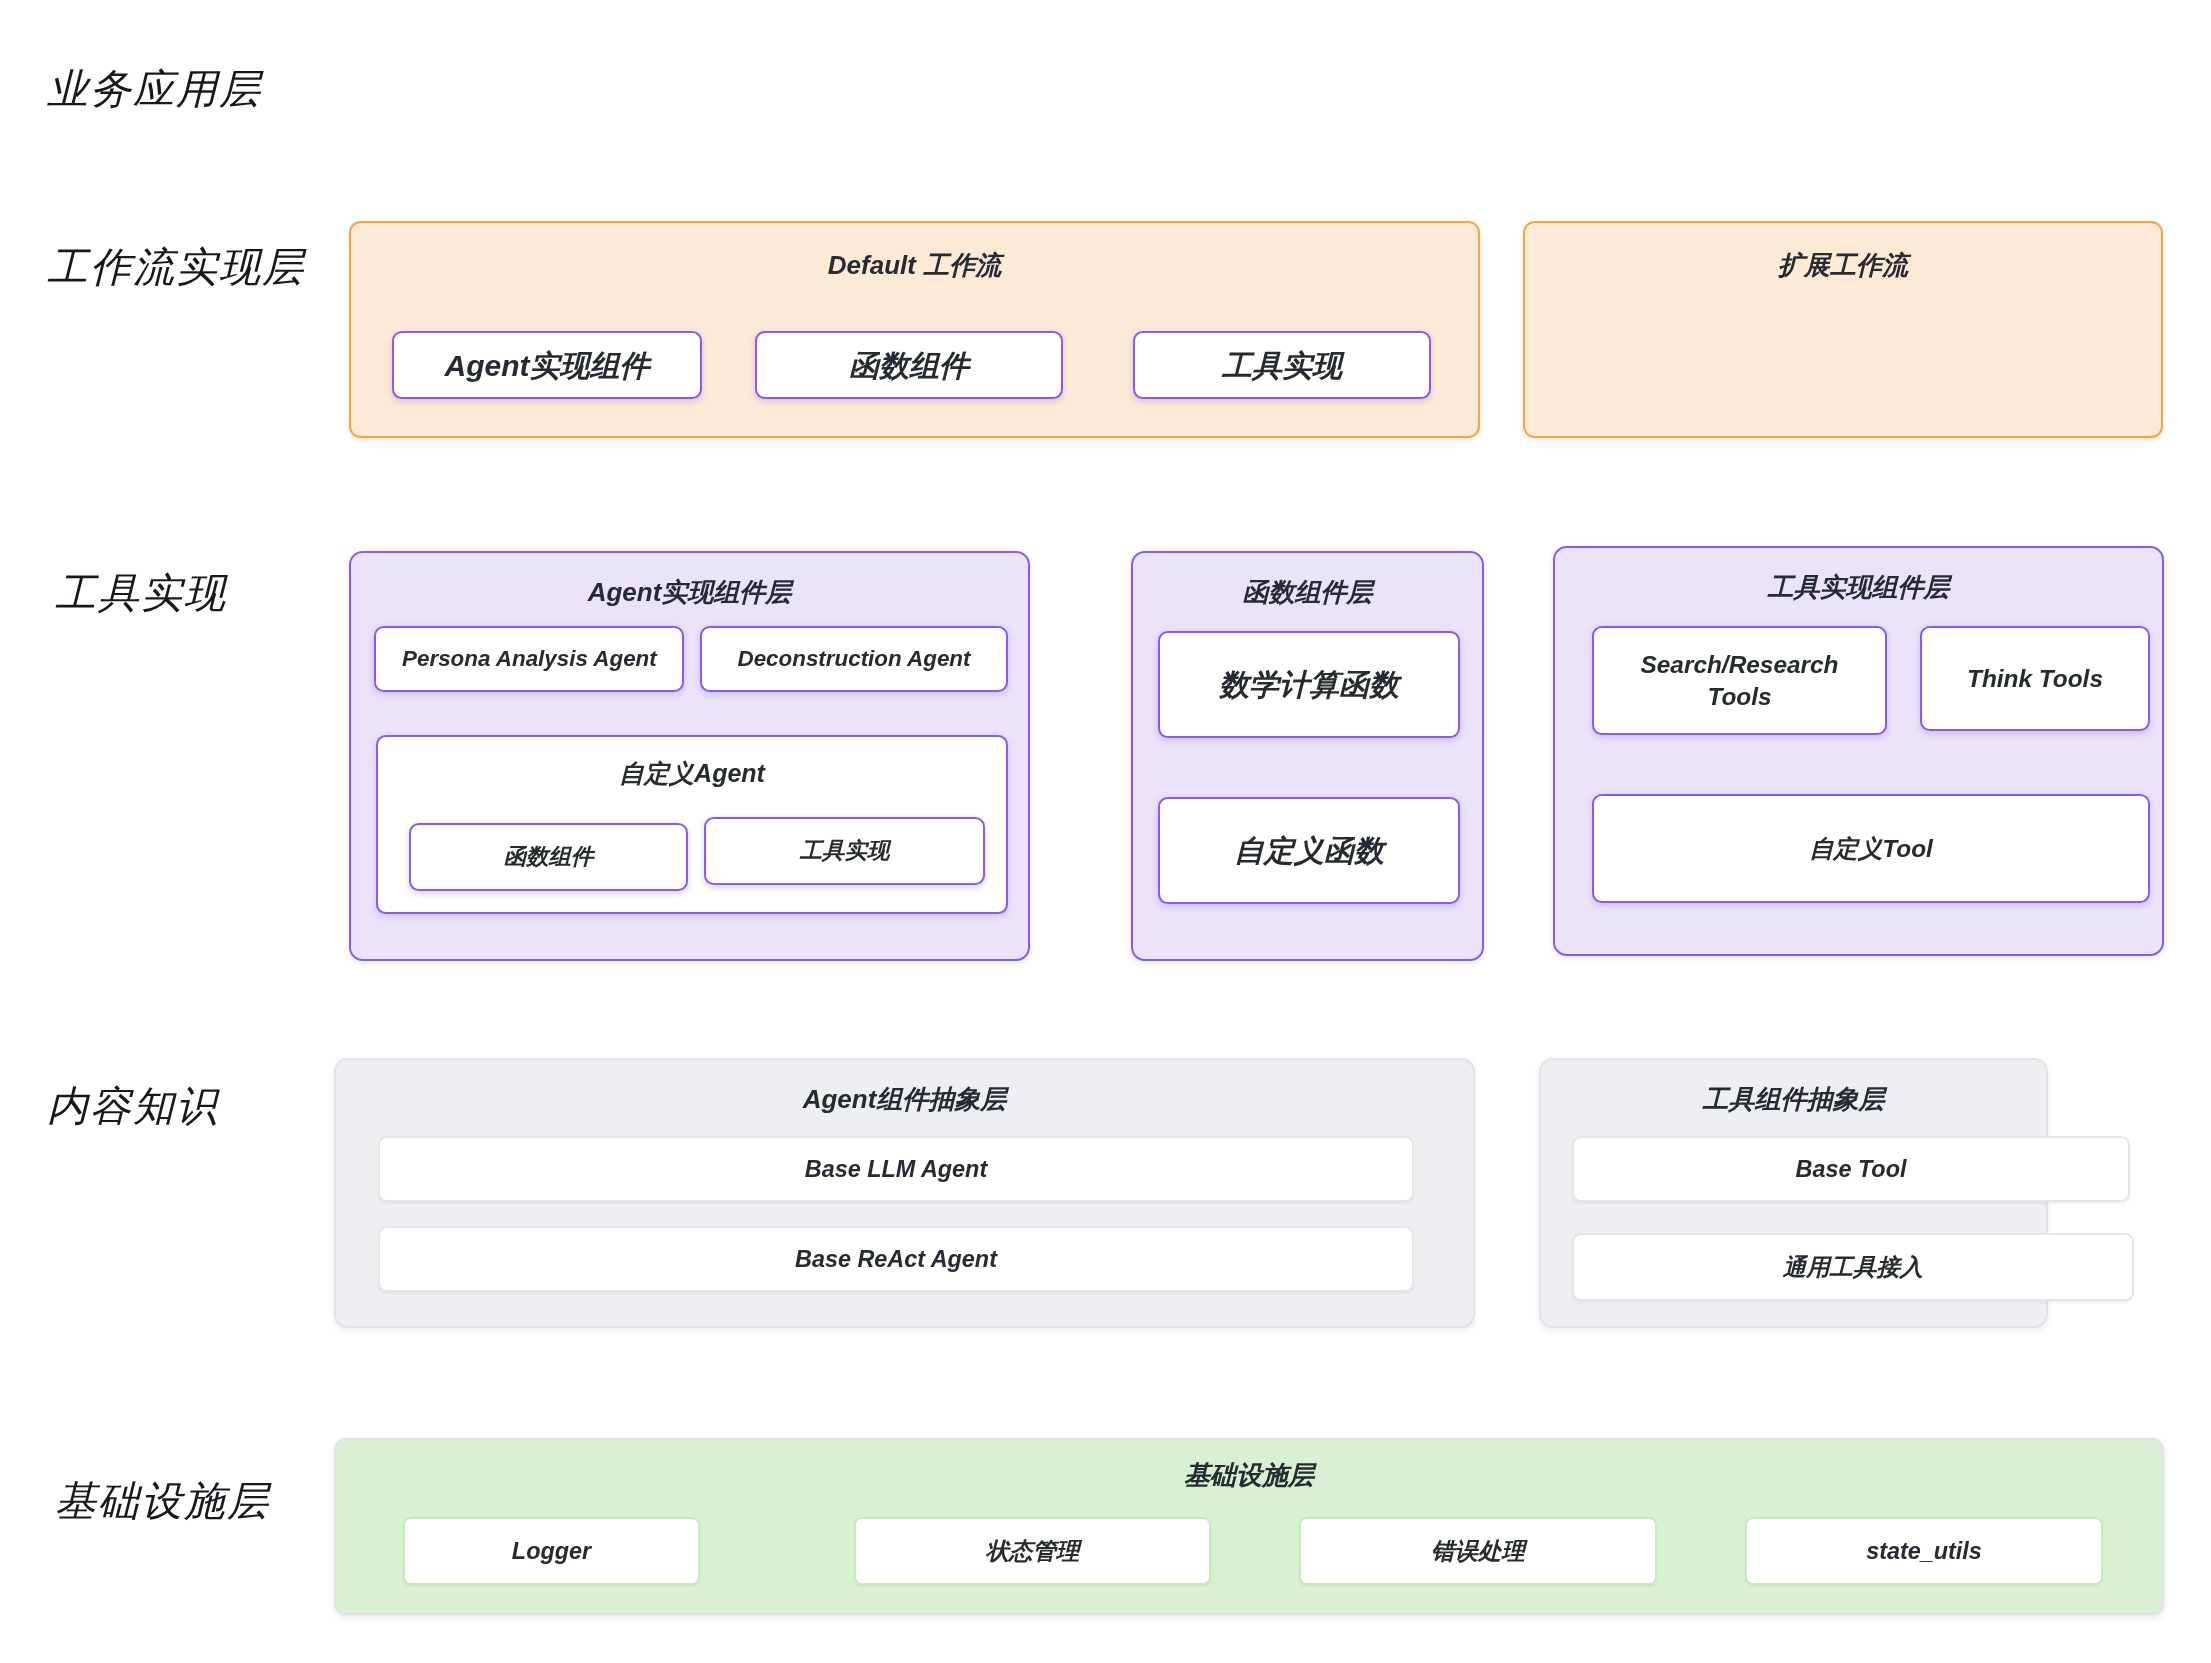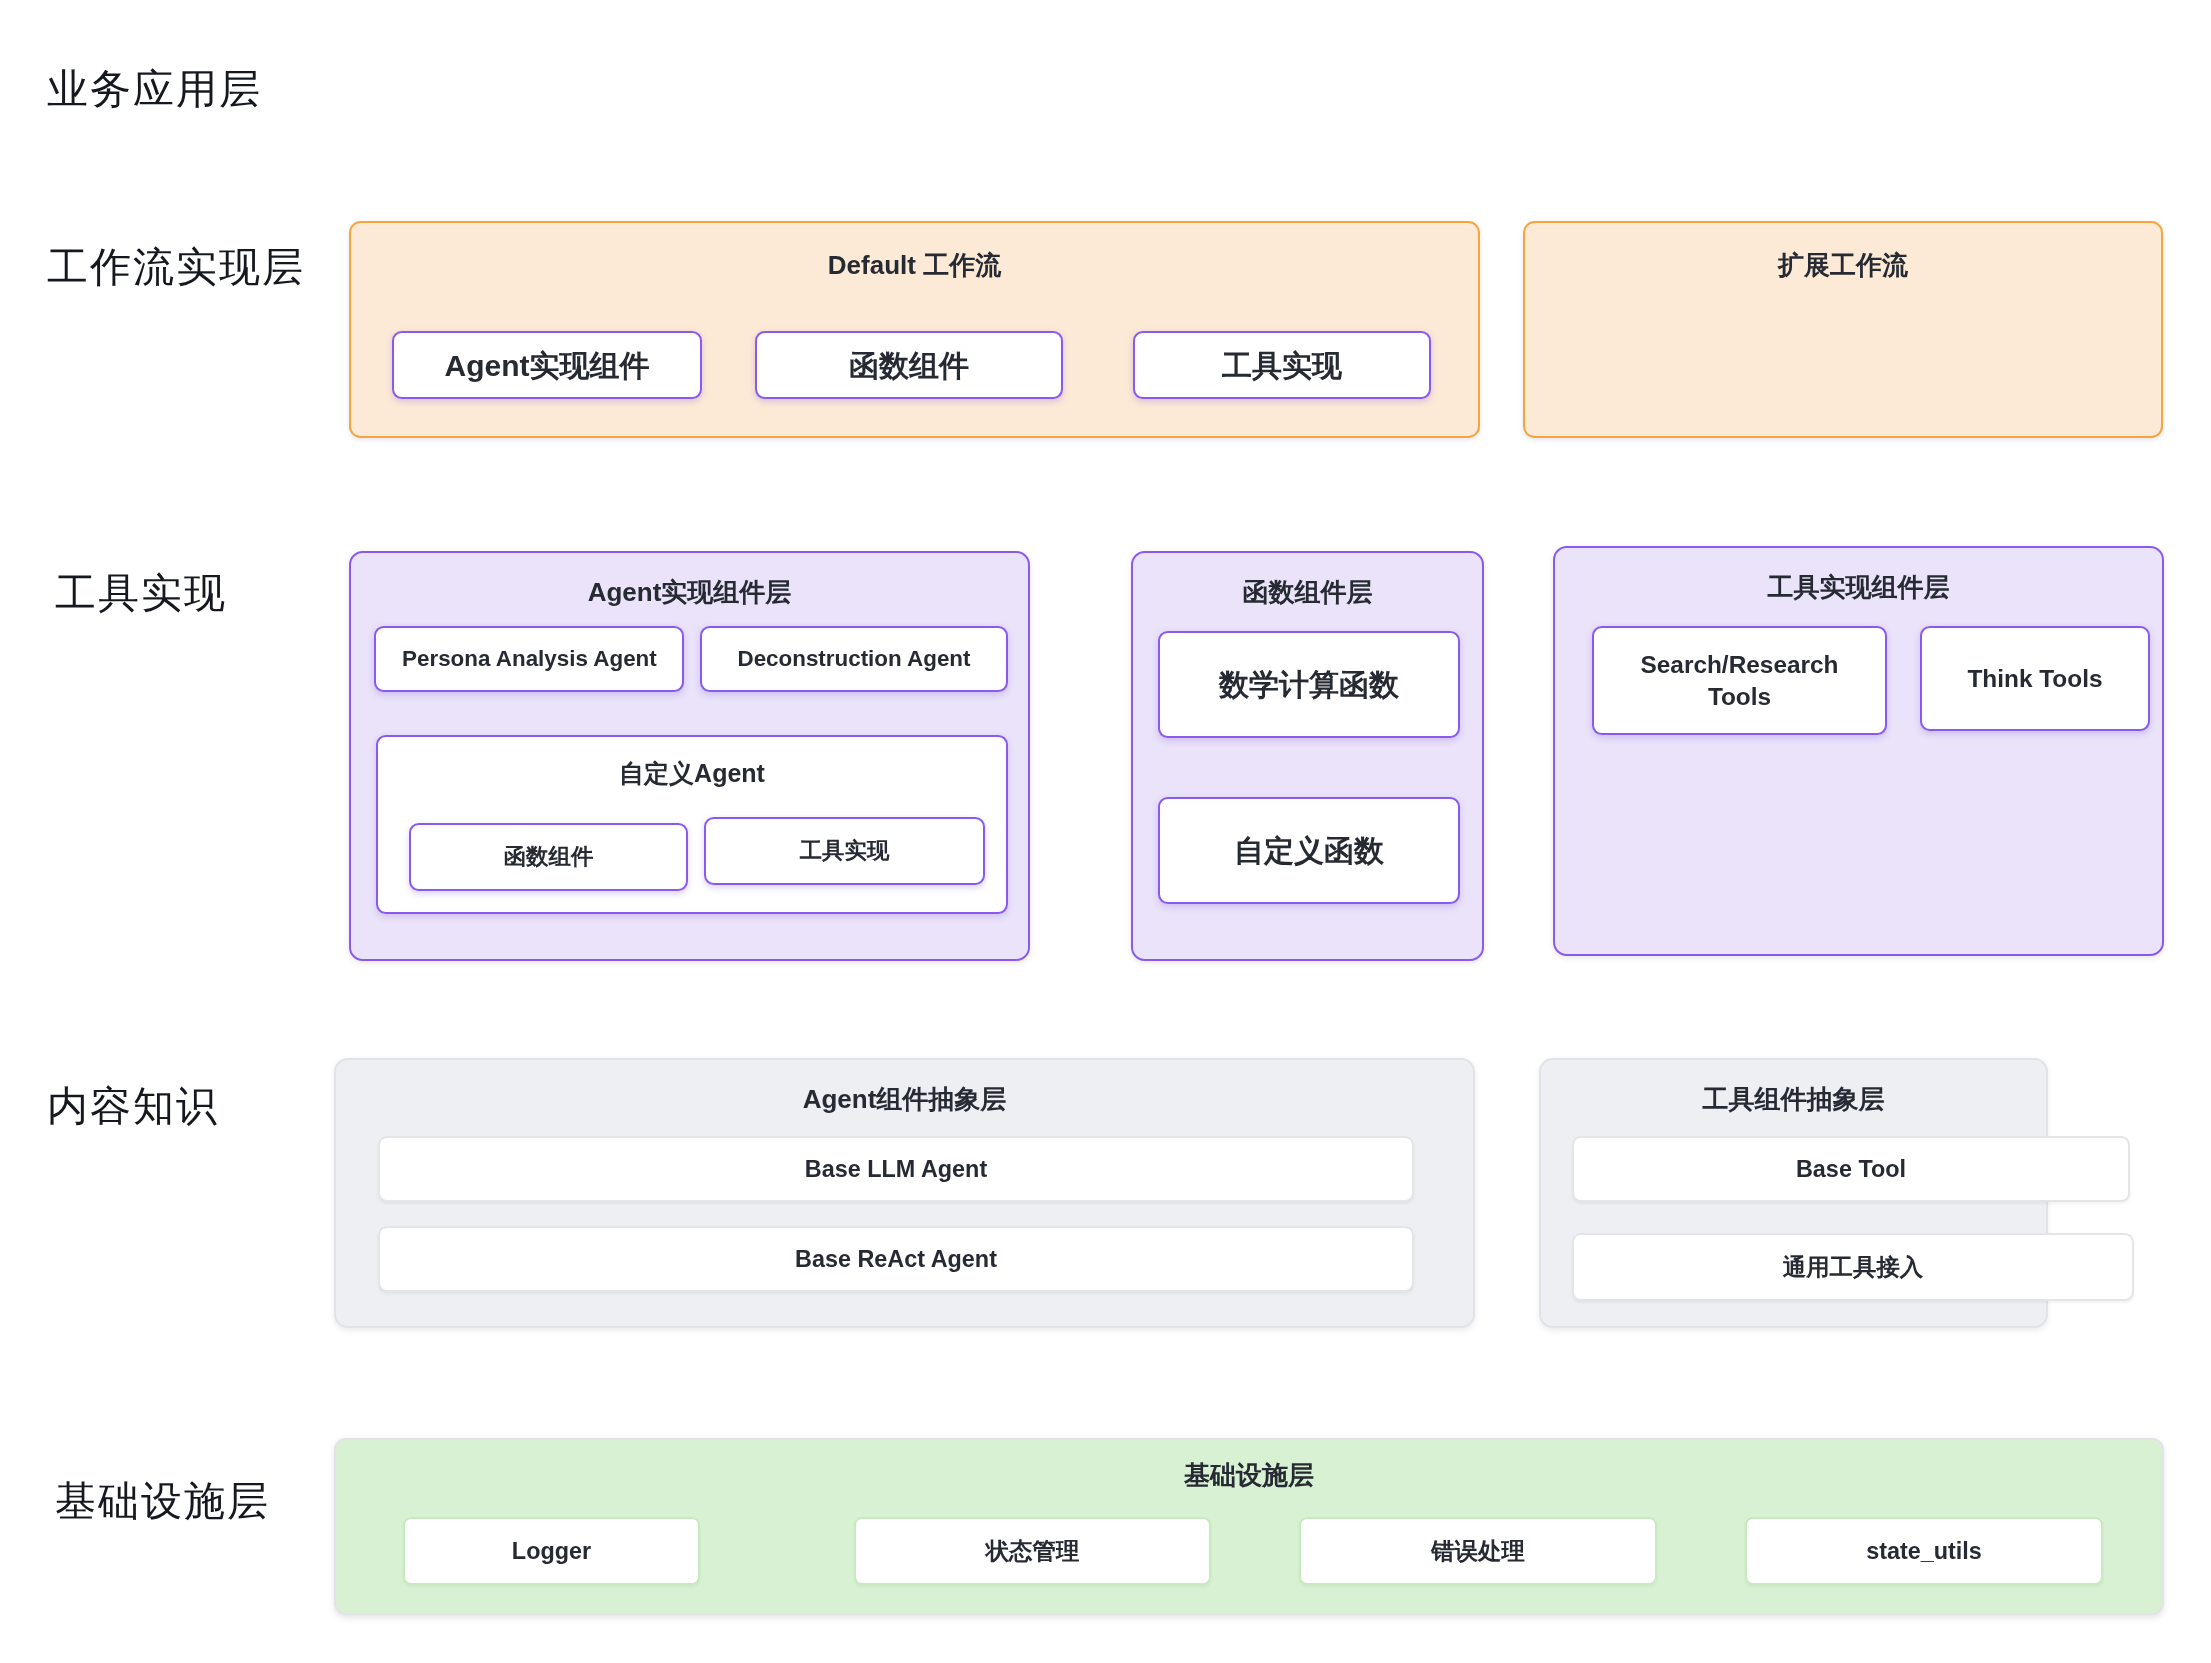--- a/index.html
+++ b/index.html
@@ -7,21 +7,21 @@
     --orange-border:#f6a43e;
     --orange-fill:#fcead6;
     --purple-border:#8a5af0;
     --purple-fill:#eae3f9;
     --gray-fill:#eeeff2;
     --gray-border:#e2e3e8;
     --green-fill:#d9f1d3;
     --green-inner-border:#c9eac1;
     --text:#262a33;
   }
-  *{box-sizing:border-box;margin:0;padding:0;}
+  *{box-sizing:border-box;margin:0;padding:0;font-style:italic;}
   html,body{background:#ffffff;}
   body{font-family:"Liberation Sans","DejaVu Sans",sans-serif;color:var(--text);}
   .canvas{position:relative;width:2212px;height:1664px;background:#ffffff;overflow:hidden;}
 
   .side-label{
     position:absolute;
     font-size:41px;
     font-weight:500;
     color:#15181e;
     letter-spacing:2px;
@@ -148,20 +148,21 @@
   <div class="abs pbox" style="left:1131px;top:551px;width:353px;height:410px;">
     <div class="title">函数组件层</div>
     <div class="abs wbox-p" style="left:25px;top:78px;width:302px;height:107px;">数学计算函数</div>
     <div class="abs wbox-p" style="left:25px;top:244px;width:302px;height:107px;">自定义函数</div>
   </div>
 
   <div class="abs pbox" style="left:1553px;top:546px;width:611px;height:410px;">
     <div class="title">工具实现组件层</div>
     <div class="abs wbox-p" style="left:37px;top:78px;width:295px;height:109px;padding:0 27px;font-size:24.4px;">Search/Research Tools</div>
     <div class="abs wbox-p" style="left:365px;top:78px;width:230px;height:105px;font-size:24.4px;">Think Tools</div>
+    <div class="abs wbox-p" style="left:37px;top:246px;width:558px;height:109px;font-size:24.4px;">自定义Tool</div>
   </div>
 
   <div class="abs gbox" style="left:334px;top:1058px;width:1141px;height:270px;">
     <div class="title">Agent组件抽象层</div>
     <div class="abs wbox-g" style="left:42px;top:76px;width:1036px;height:66px;">Base LLM Agent</div>
     <div class="abs wbox-g" style="left:42px;top:166px;width:1036px;height:66px;">Base ReAct Agent</div>
   </div>
 
   <div class="abs gbox" style="left:1539px;top:1058px;width:509px;height:270px;">
     <div class="title">工具组件抽象层</div>

